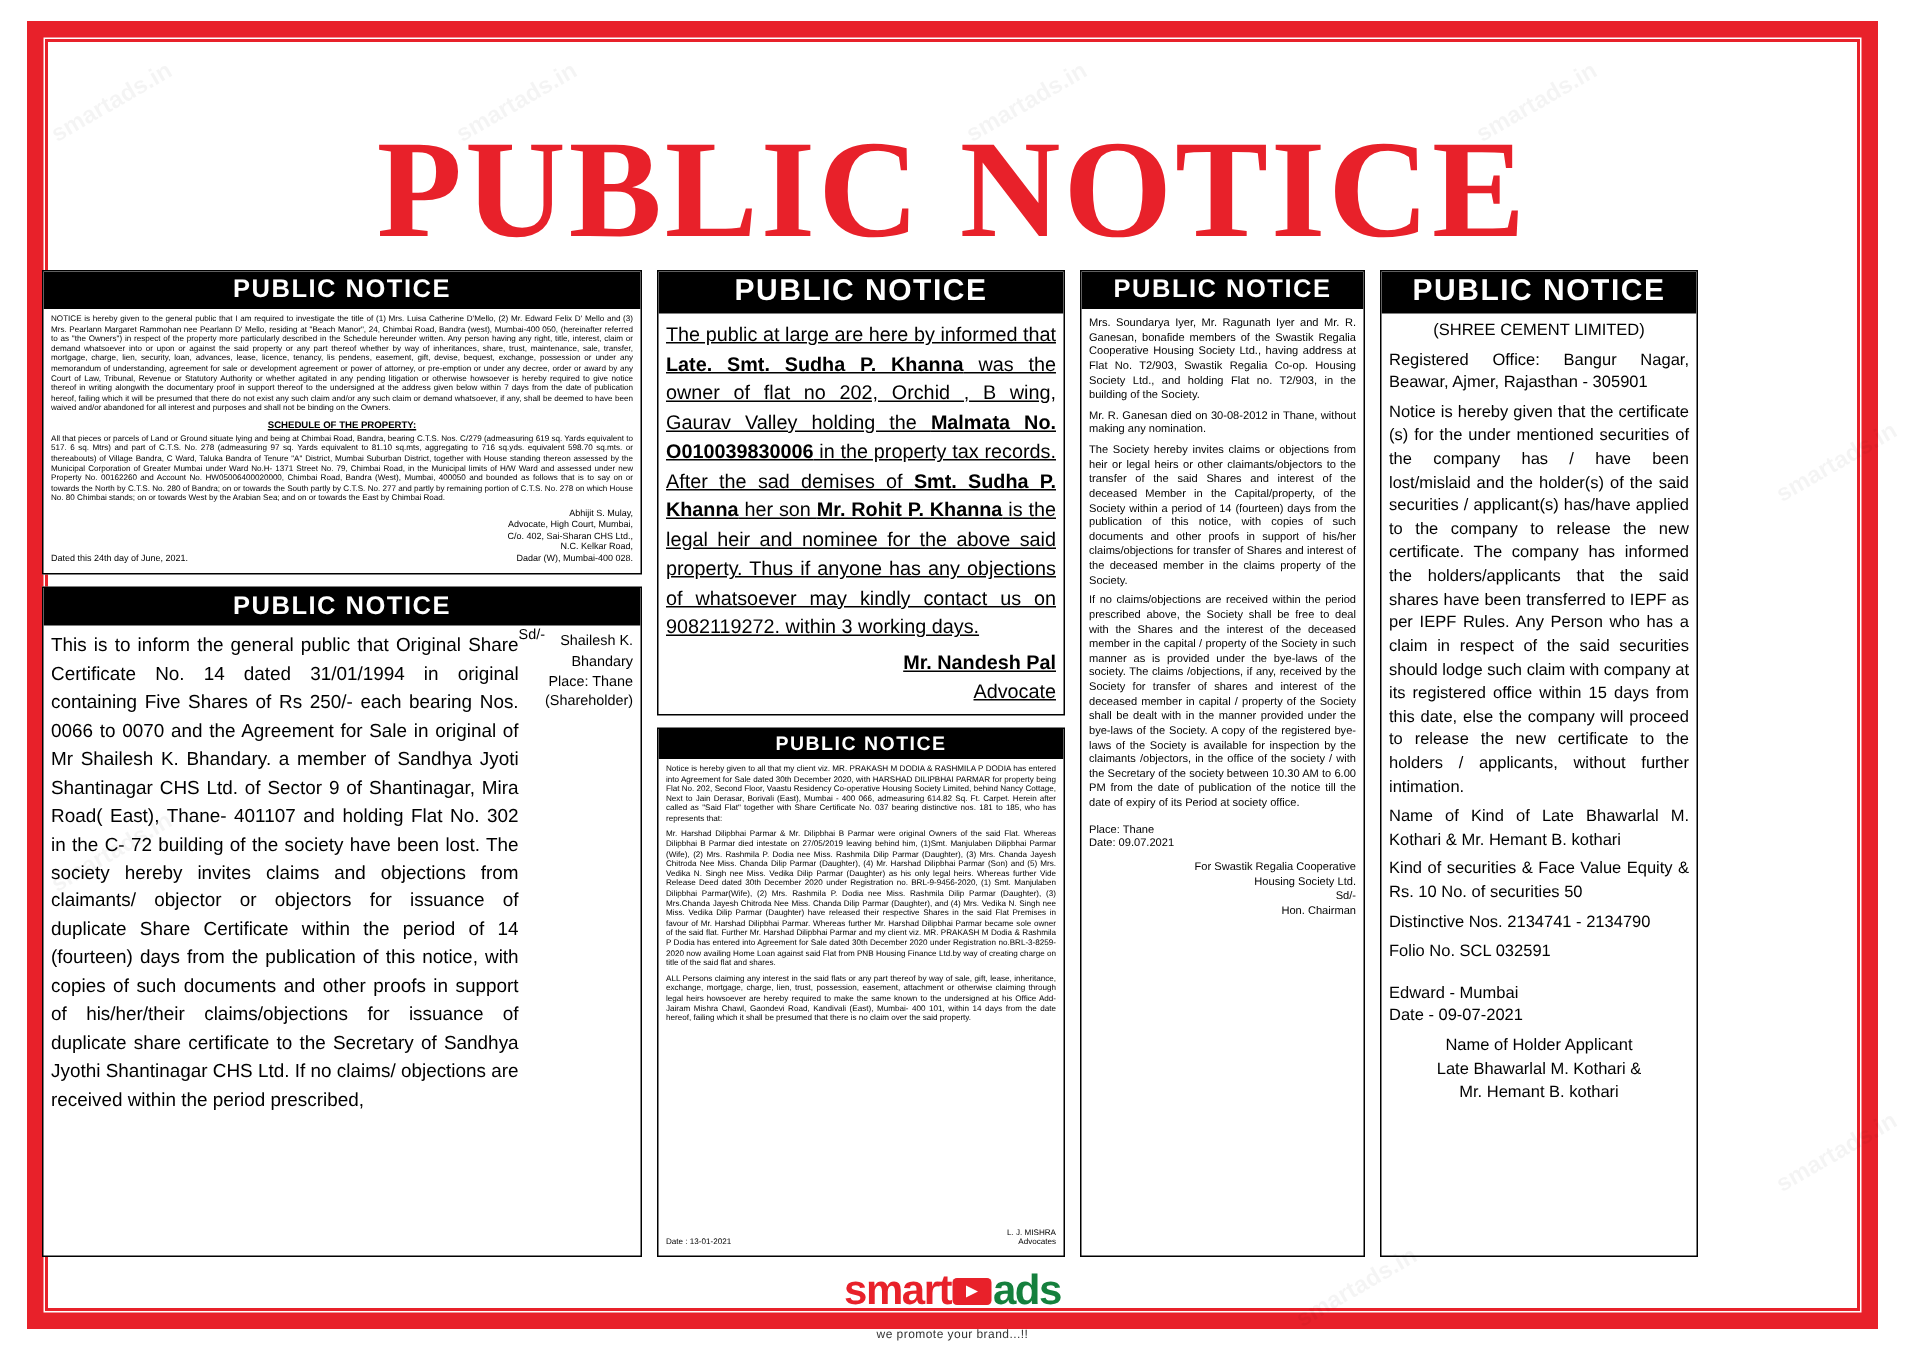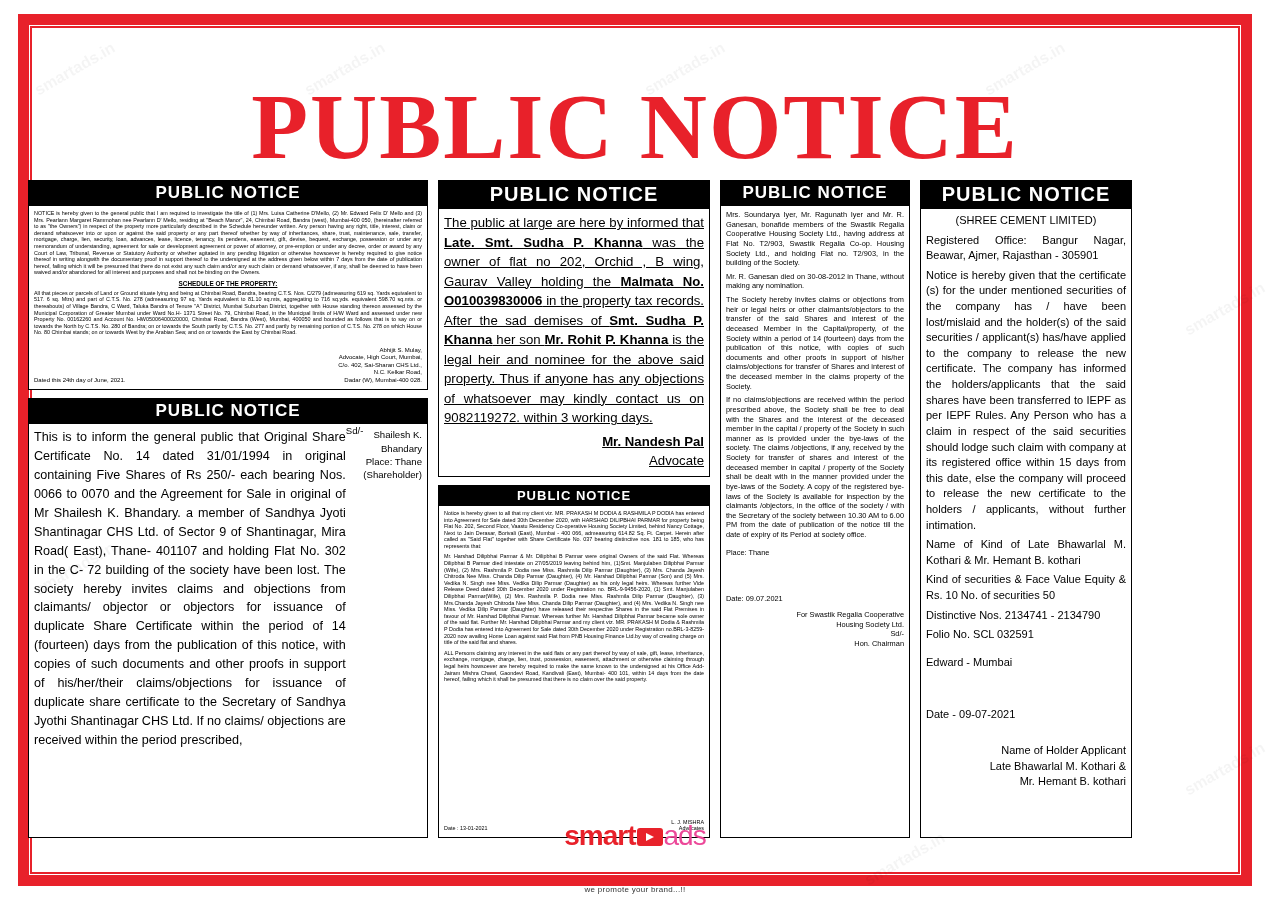--- a/index.html
+++ b/index.html
@@ -95,21 +95,21 @@
   }
   .t5 { font-size: 5.4px; line-height: 1.22; }
   .t7 { font-size: 7.4px; line-height: 1.3; }
   .t12 { font-size: 12.6px; line-height: 1.5; }
   .t11 { font-size: 11px; line-height: 1.42; }
   .t10 { font-size: 9.6px; line-height: 1.38; }
   .t13 { font-size: 13.2px; line-height: 1.48; text-decoration: underline; }
   .bold { font-weight: bold; }
   .center { text-align: center; }
   .right { text-align: right; }
-  .left { text-align: left; margin-top: 37px; }
+  .left { text-align: left; }
   .sub-head {
     text-align: center;
     font-weight: bold;
     text-decoration: underline;
     font-size: 6.4px;
     margin: 3px 0 2px;
   }
   .p { margin: 0 0 4px; }
   .p:last-child { margin-bottom: 0; }
 
@@ -120,38 +120,37 @@
     bottom: 6px;
     display: flex;
     justify-content: center;
     align-items: center;
   }
   .logo {
     display: flex;
     flex-direction: column;
     align-items: center;
     line-height: 1;
-    gap: 24px;
   }
   .logo-row {
     display: flex;
     align-items: center;
   }
   .logo-smart {
     font-family: "Liberation Sans", sans-serif;
     font-weight: bold;
     font-size: 28px;
     color: #e8212a;
     letter-spacing: -1px;
   }
   .logo-ads {
     font-family: "Liberation Sans", sans-serif;
-    font-weight: normal;
+    font-weight: bold;
     font-size: 28px;
-    color: #ec4899;
+    color: #15803d;
     letter-spacing: -1px;
   }
   .logo-badge {
     width: 26px; height: 18px;
     background: #e8212a;
     border-radius: 3px;
     margin: 0 1px;
     position: relative;
     top: 1px;
   }
@@ -285,21 +284,21 @@
         <div class="ad-body t11" style="display:flex; flex-direction:column; height:100%;">
           <div class="center p">(SHREE CEMENT LIMITED)</div>
           <div class="p">Registered Office: Bangur Nagar, Beawar, Ajmer, Rajasthan - 305901</div>
           <div class="p">Notice is hereby given that the certificate (s) for the under mentioned securities of the company has / have been lost/mislaid and the holder(s) of the said securities / applicant(s) has/have applied to the company to release the new certificate. The company has informed the holders/applicants that the said shares have been transferred to IEPF as per IEPF Rules. Any Person who has a claim in respect of the said securities should lodge such claim with company at its registered office within 15 days from this date, else the company will proceed to release the new certificate to the holders / applicants, without further intimation.</div>
           <div class="p">Name of Kind of Late Bhawarlal M. Kothari &amp; Mr. Hemant B. kothari</div>
           <div class="p">Kind of securities &amp; Face Value Equity &amp; Rs. 10 No. of securities 50</div>
           <div class="p">Distinctive Nos. 2134741 - 2134790</div>
           <div class="p">Folio No. SCL 032591</div>
           <div class="left" style="margin-top:8px;">Edward - Mumbai</div>
           <div class="left">Date - 09-07-2021</div>
-          <div class="right" style="margin-top:20px;">
+          <div class="right" style="margin-top:4px;text-align:center;">
             <div>Name of Holder Applicant</div>
             <div>Late Bhawarlal M. Kothari &amp;</div>
             <div>Mr. Hemant B. kothari</div>
           </div>
         </div>
       </div>
     </div>
 
   </div>
 

